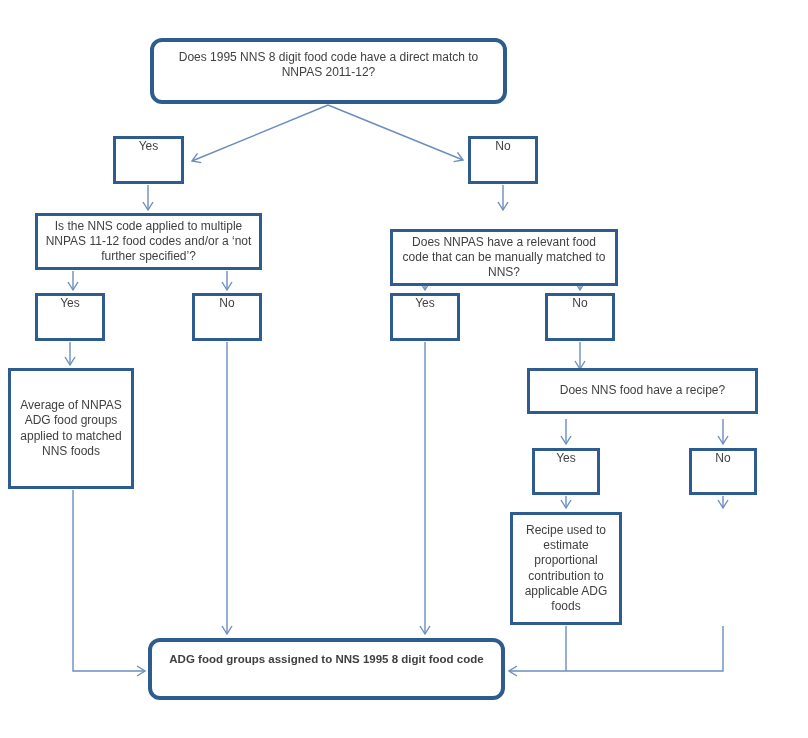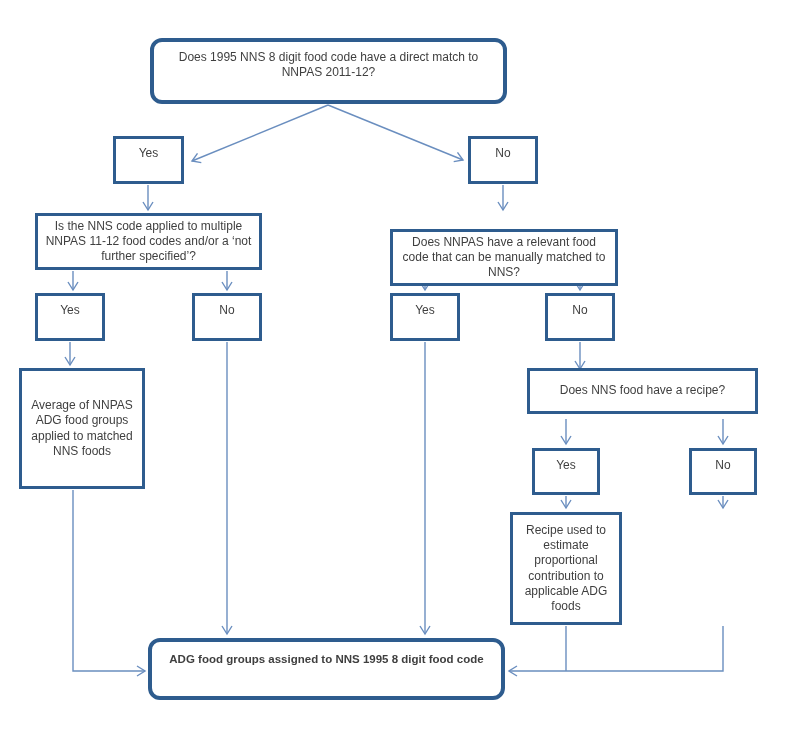--- a/index.html
+++ b/index.html
@@ -20,21 +20,21 @@
     display:flex;
     justify-content:center;
     text-align:center;
     font-size:12px;
     line-height:1.27;
   }
   .node.rounded{border-width:4px;border-radius:12px;}
   .node.topalign{align-items:flex-start;}
   .node.center{align-items:center;}
   .node .lbl{display:block;}
-  .small{padding-top:7px;}
+  .small{}
   .pad-q{padding:3px 6px;}
   .final-lbl{font-weight:bold;font-size:11.5px;white-space:nowrap;}
 </style>
 </head>
 <body>
 
 <div id="canvas">
 
   <svg id="wires" width="808" height="738" viewBox="0 0 808 738" xmlns="http://www.w3.org/2000/svg">
     <defs>
@@ -94,21 +94,21 @@
   </div>
 
   <div class="node topalign small" style="left:390px;top:293px;width:70px;height:48px;">
     <span class="lbl">Yes</span>
   </div>
 
   <div class="node topalign small" style="left:545px;top:293px;width:70px;height:48px;">
     <span class="lbl">No</span>
   </div>
 
-  <div class="node center" style="left:19px;top:368px;width:126px;height:121px;padding:4px 8px;">
+  <div class="node center" style="left:8px;top:368px;width:126px;height:121px;padding:4px 8px;">
     <span class="lbl">Average of NNPAS ADG food groups applied to matched NNS foods</span>
   </div>
 
   <div class="node center pad-q" style="left:527px;top:368px;width:231px;height:46px;">
     <span class="lbl">Does NNS food have a recipe?</span>
   </div>
 
   <div class="node topalign small" style="left:532px;top:448px;width:68px;height:47px;">
     <span class="lbl">Yes</span>
   </div>

